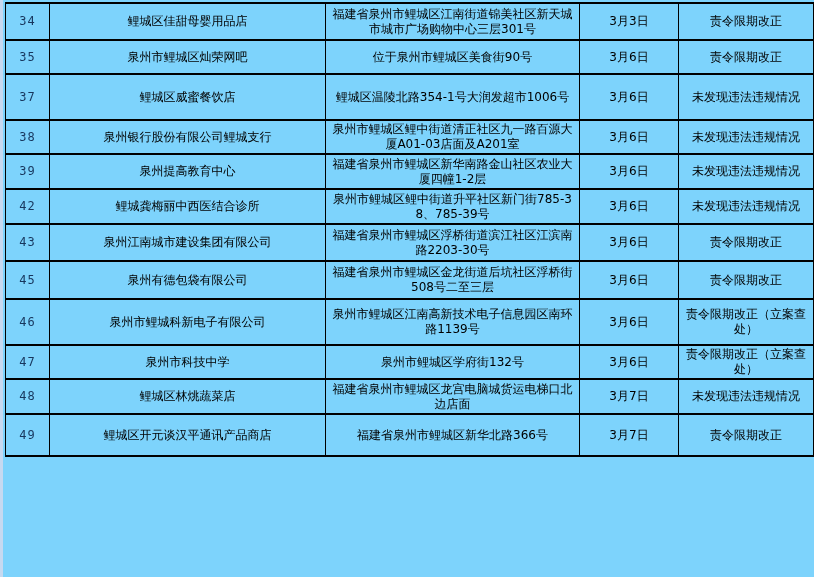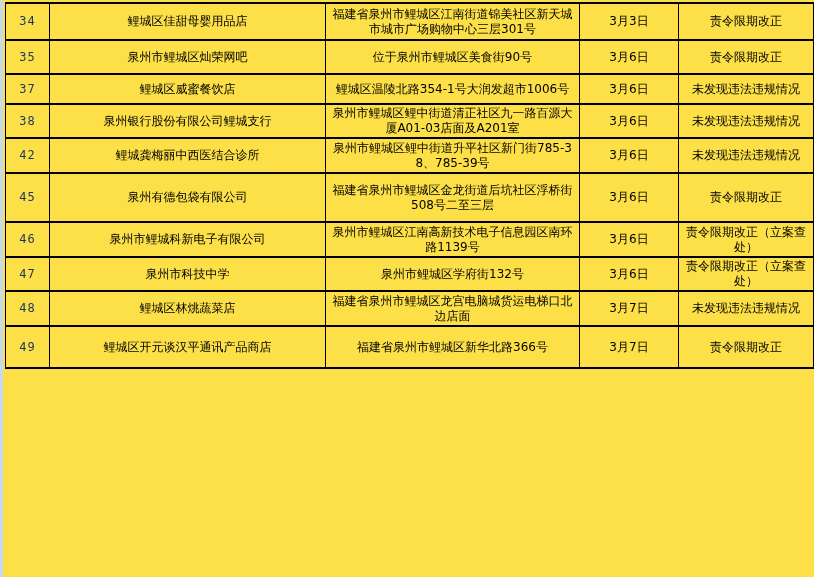--- a/index.html
+++ b/index.html
@@ -8,21 +8,21 @@
     width: 814px;
     height: 577px;
     overflow: hidden;
     background: #ffffff;
     font-family: "DejaVu Sans", sans-serif;
   }
   .page {
     position: relative;
     width: 814px;
     height: 577px;
-    background: #fde047;
+    background: #7dd3fc;
   }
   .left-strip {
     position: absolute;
     left: 0; top: 0;
     width: 3px; height: 577px;
     background: #c6d9f0;
   }
   table.report {
     position: absolute;
     left: 5px;
@@ -79,49 +79,63 @@
         <td>3月3日</td>
         <td>责令限期改正</td>
       </tr>
       <tr style="height:34px">
         <td class="num">35</td>
         <td>泉州市鲤城区灿荣网吧</td>
         <td>位于泉州市鲤城区美食街90号</td>
         <td>3月6日</td>
         <td>责令限期改正</td>
       </tr>
-      <tr style="height:30px">
+      <tr style="height:46px">
         <td class="num">37</td>
         <td>鲤城区威蜜餐饮店</td>
         <td>鲤城区温陵北路354-1号大润发超市1006号</td>
         <td>3月6日</td>
         <td>未发现违法违规情况</td>
       </tr>
       <tr style="height:28px">
         <td class="num">38</td>
         <td>泉州银行股份有限公司鲤城支行</td>
         <td>泉州市鲤城区鲤中街道清正社区九一路百源大厦A01-03店面及A201室</td>
         <td>3月6日</td>
         <td>未发现违法违规情况</td>
       </tr>
       <tr style="height:35px">
+        <td class="num">39</td>
+        <td>泉州提高教育中心</td>
+        <td>福建省泉州市鲤城区新华南路金山社区农业大厦四幢1-2层</td>
+        <td>3月6日</td>
+        <td>未发现违法违规情况</td>
+      </tr>
+      <tr style="height:35px">
         <td class="num">42</td>
         <td>鲤城龚梅丽中西医结合诊所</td>
         <td>泉州市鲤城区鲤中街道升平社区新门街785-38、785-39号</td>
         <td>3月6日</td>
         <td>未发现违法违规情况</td>
       </tr>
-      <tr style="height:49px">
+      <tr style="height:37px">
+        <td class="num">43</td>
+        <td>泉州江南城市建设集团有限公司</td>
+        <td>福建省泉州市鲤城区浮桥街道滨江社区江滨南路2203-30号</td>
+        <td>3月6日</td>
+        <td>责令限期改正</td>
+      </tr>
+      <tr style="height:38px">
         <td class="num">45</td>
         <td>泉州有德包袋有限公司</td>
         <td>福建省泉州市鲤城区金龙街道后坑社区浮桥街508号二至三层</td>
         <td>3月6日</td>
         <td>责令限期改正</td>
       </tr>
-      <tr style="height:35px">
+      <tr style="height:46px">
         <td class="num">46</td>
         <td>泉州市鲤城科新电子有限公司</td>
         <td>泉州市鲤城区江南高新技术电子信息园区南环路1139号</td>
         <td>3月6日</td>
         <td>责令限期改正（立案查处）</td>
       </tr>
       <tr style="height:24px">
         <td class="num">47</td>
         <td>泉州市科技中学</td>
         <td>泉州市鲤城区学府街132号</td>

